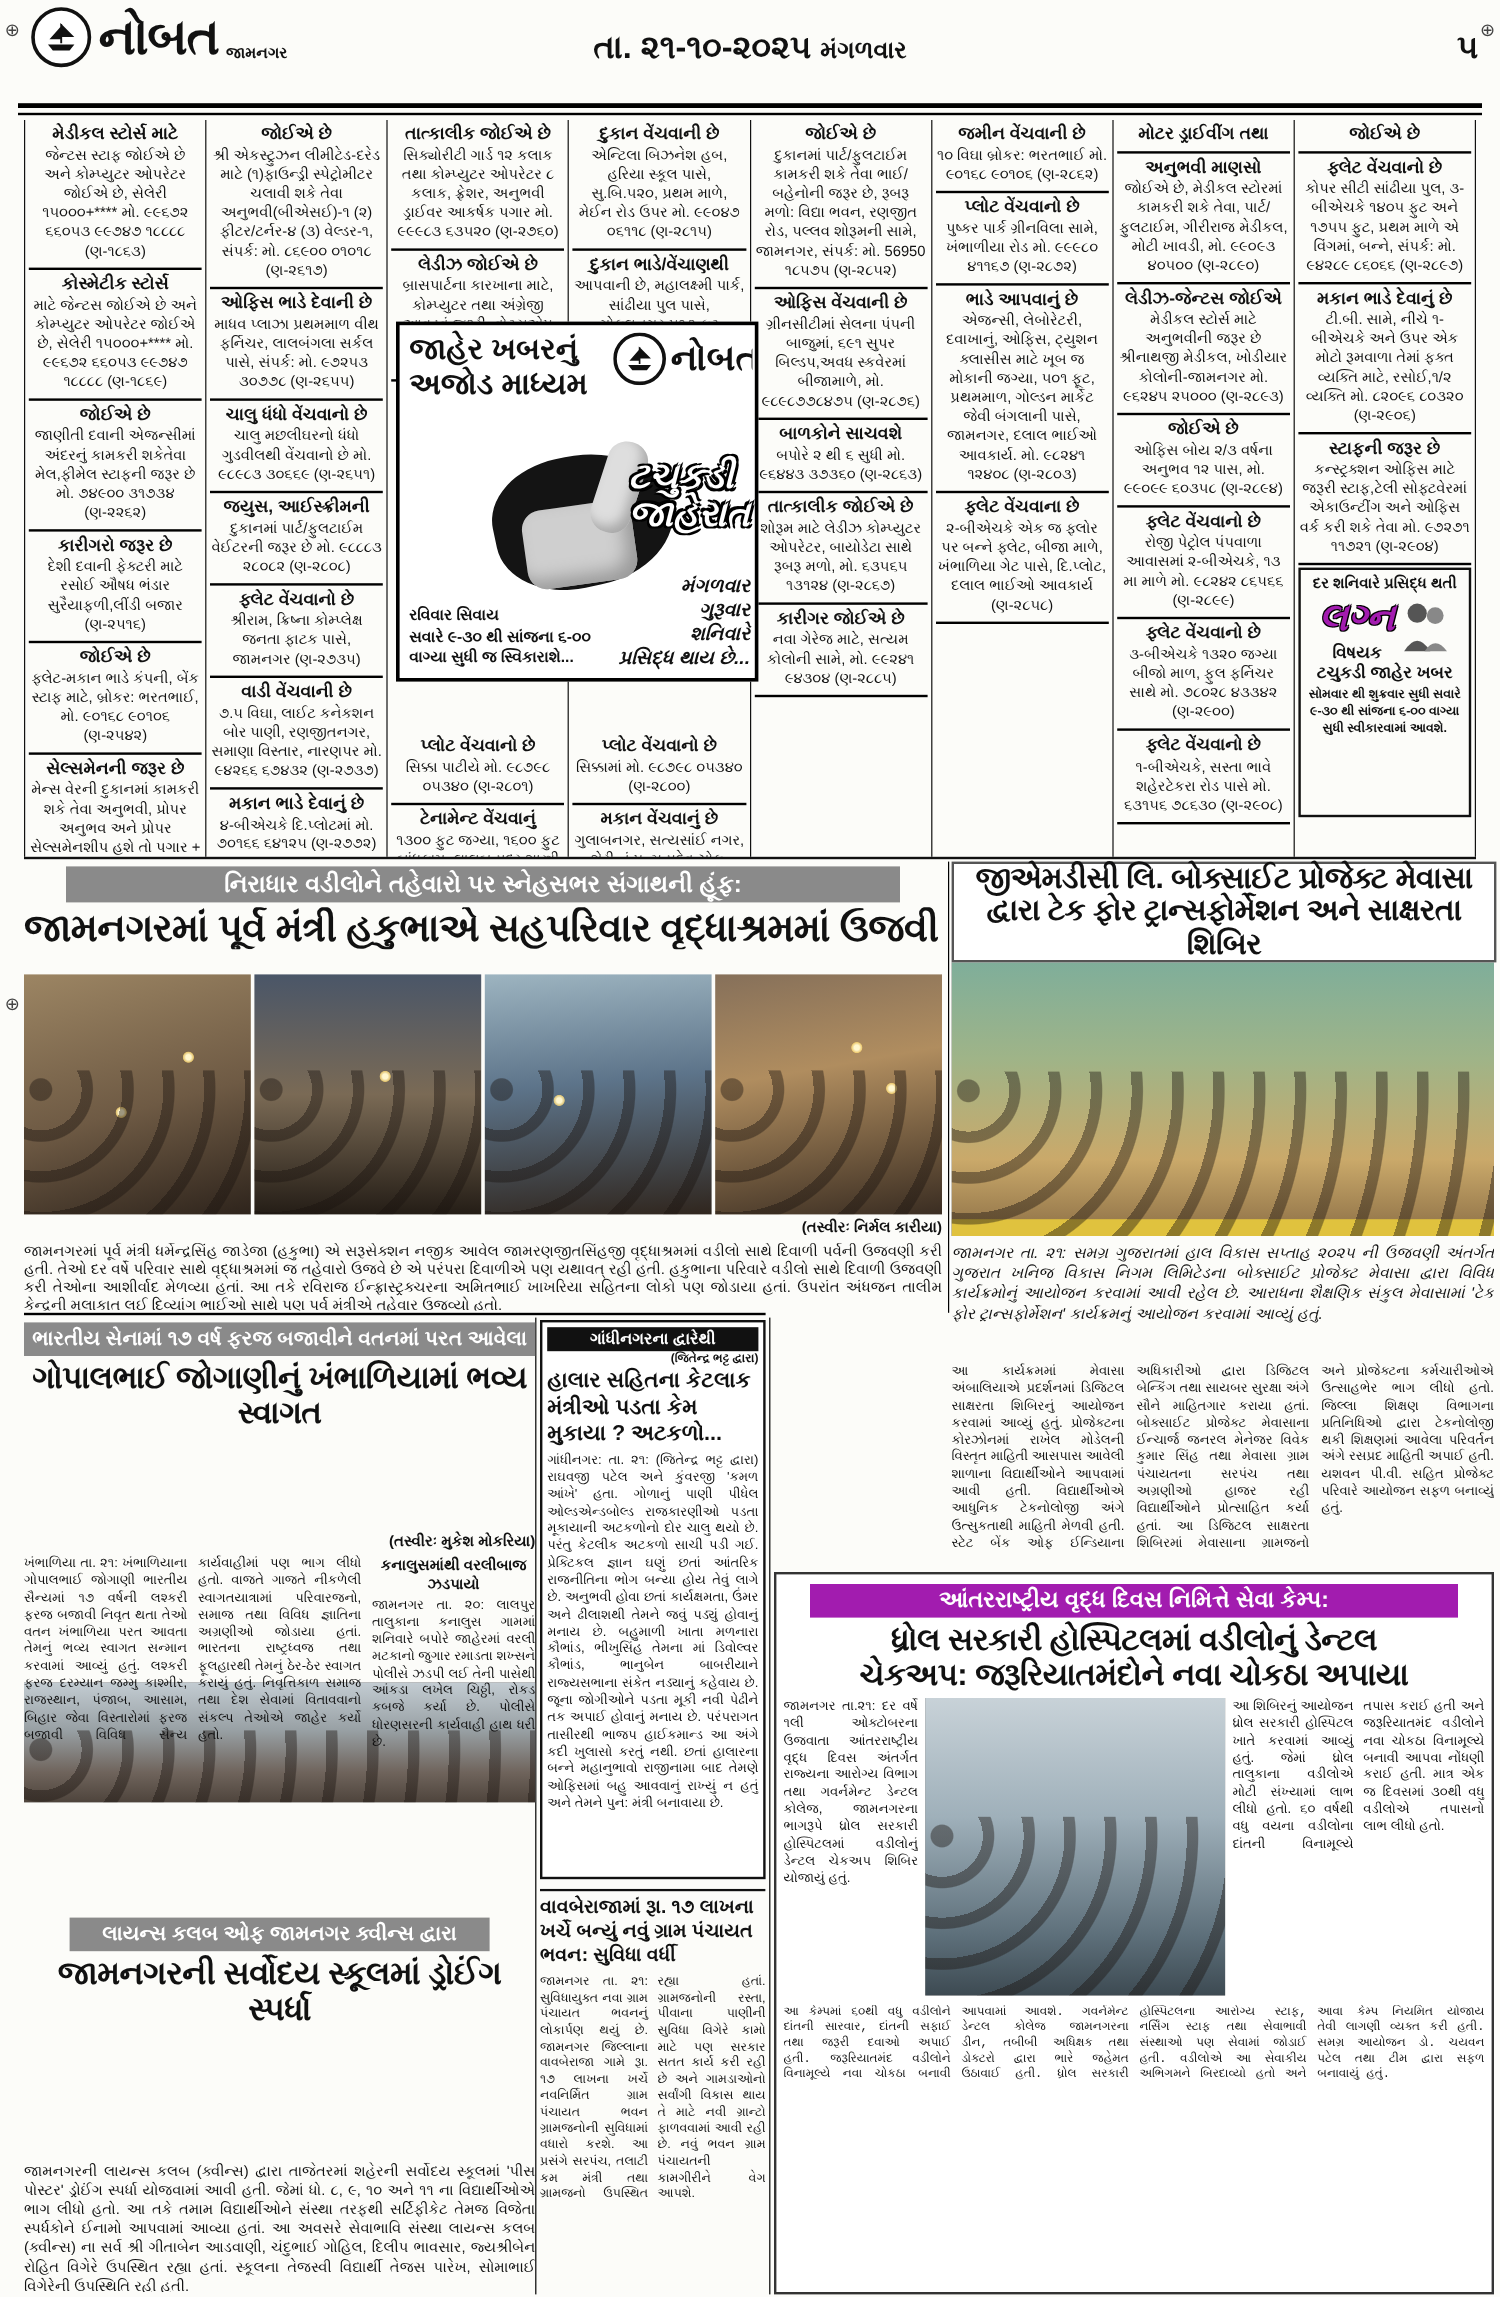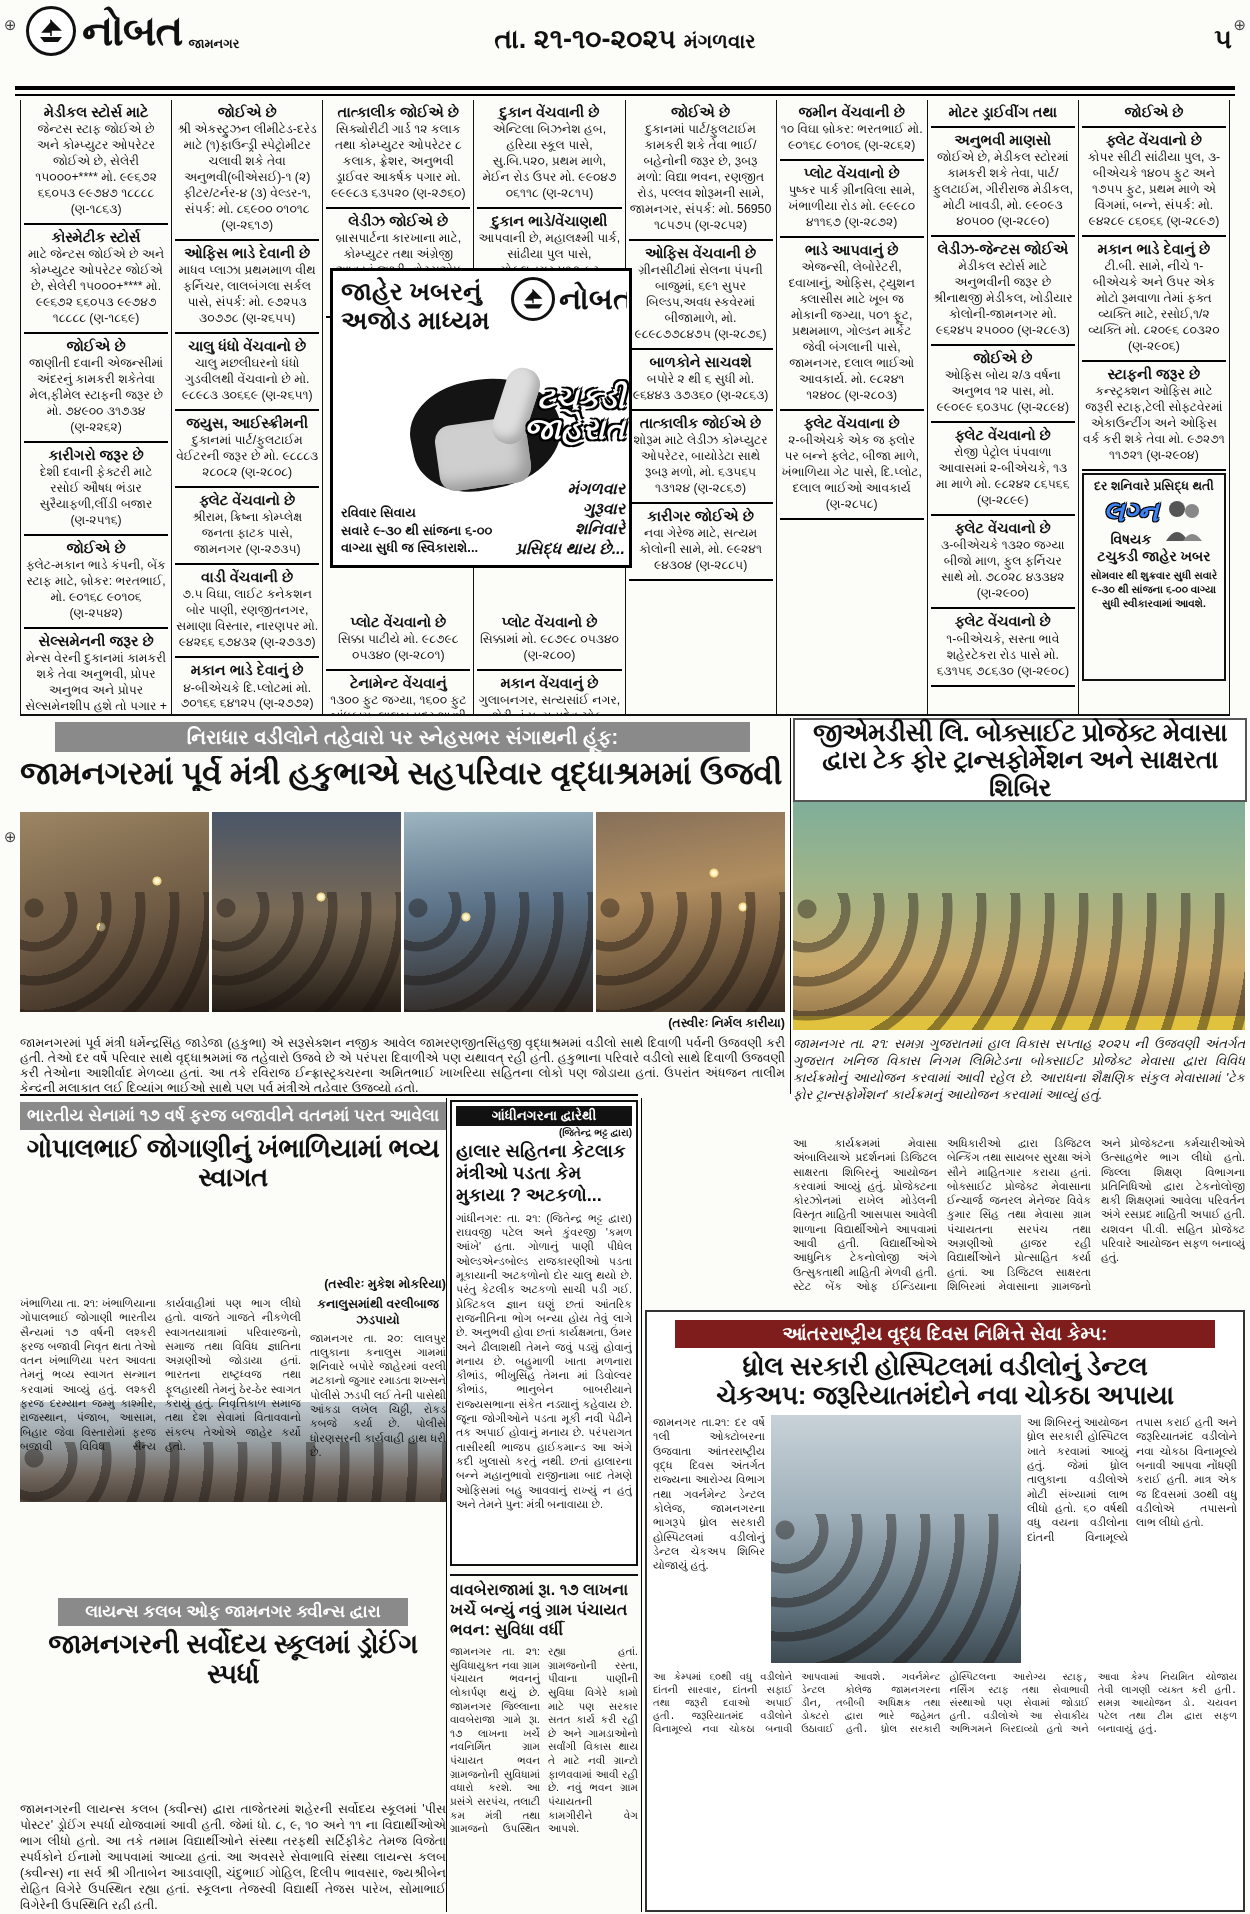--- a/index.html
+++ b/index.html
@@ -20,39 +20,39 @@
   
   #classifieds{left:20px;top:100px;width:1210px;height:614px;display:flex;border-bottom:2px solid #111;}
   .ccol{flex:1;border-right:1px solid #111;overflow:hidden;padding:0 3px;}
   .ccol.first{border-left:1px solid #111;}
   .ad{border-bottom:2px solid #000000;padding:3px 1px 5px;text-align:center;}
   .ad h4{margin:0;font-size:14.5px;font-weight:bold;line-height:1.25;}
   .ad p{margin:1px 0 0;font-size:12.3px;line-height:1.3;}
   .spacer{height:292px;}
   .marriage{border:2px solid #111;padding:4px 3px;margin-top:2px;text-align:center;min-height:196px;}
   .marriage .m-top{font-size:12.5px;font-weight:bold;}
-  .marriage .m-title{font-size:28px;font-weight:900;font-style:italic;color:#3b82f6;
+  .marriage .m-title{font-size:32px;font-weight:900;font-style:italic;color:#a21caf;
      text-shadow:-1px -1px 0 #000,1px -1px 0 #000,-1px 1px 0 #000,1px 1px 0 #000;margin:2px 0;}
   .marriage .m-sub{font-size:14px;font-weight:900;}
   .marriage .m-note{font-size:10.5px;line-height:1.3;margin-top:4px;font-weight:bold;}
   .m-row{display:flex;align-items:center;justify-content:center;gap:4px;}
   
   #promo{left:330px;top:268px;width:296px;height:294px;border:3px solid #000;background:#fff;overflow:hidden;}
   #promo-title{position:absolute;left:8px;top:6px;font-size:25px;font-weight:900;line-height:1.15;}
   #promo-brandrow{position:absolute;right:2px;top:6px;display:flex;align-items:center;gap:4px;width:116px;overflow:hidden;}
   #promo-emblem{width:38px;height:38px;border:3px solid #111;border-radius:50%;flex:0 0 auto;
      display:flex;align-items:center;justify-content:center;background:#fff;}
   #promo-brand{font-size:30px;font-weight:900;}
   .blob{position:absolute;left:78px;top:108px;width:150px;height:110px;background:#141414;
         border-radius:46% 58% 52% 48%;transform:rotate(-12deg);}
   .fist{position:absolute;left:104px;top:150px;width:92px;height:66px;background:#cfcfcf;border-radius:16px;
         box-shadow:inset -8px -8px 14px #9b9b9b;transform:rotate(-8deg);}
   .thumbup{position:absolute;left:166px;top:96px;width:34px;height:78px;background:#dedede;border-radius:16px;
         box-shadow:inset -6px -4px 10px #a8a8a8;transform:rotate(18deg);}
-  #promo-script{position:absolute;right:4px;top:112px;text-align:right;font-style:italic;font-weight:900;
+  #promo-script{position:absolute;right:4px;top:112px;font-style:italic;font-weight:900;
      color:#fff;text-shadow:-2px -2px 0 #000,2px -2px 0 #000,-2px 2px 0 #000,2px 2px 0 #000;line-height:1.02;font-size:30px;}
   #promo-days{position:absolute;right:4px;bottom:6px;text-align:right;font-weight:900;font-style:italic;font-size:16px;line-height:1.25;}
   #promo-note{position:absolute;left:8px;bottom:8px;font-size:13px;font-weight:bold;line-height:1.35;}
   
   .kicker{background:#8a8a8a;color:#fff;font-weight:bold;text-align:center;}
   .hl{font-weight:900;text-align:center;letter-spacing:-0.5px;line-height:1.1;}
   .credit{text-align:right;font-weight:bold;font-size:12.5px;}
   .bodytext{text-align:justify;}
   .rule{border-top:2px solid #000;}
   .vrule{border-left:1.5px solid #000;width:0;}
@@ -101,21 +101,21 @@
   #gnr-credit{font-size:10px;font-weight:bold;text-align:right;margin:1px 0;}
   #gnr-hl{font-size:18px;font-weight:900;line-height:1.22;margin:2px 0 4px;}
   #gnr-body{font-size:11px;line-height:1.3;text-align:justify;height:330px;overflow:hidden;}
   #vav-box{left:450px;top:1574px;width:188px;height:336px;overflow:hidden;}
   #vav-hl{font-size:16px;font-weight:900;line-height:1.25;border-top:2px solid #111;padding-top:4px;}
   #vav-body{margin-top:5px;column-count:2;column-gap:8px;font-size:10.5px;line-height:1.3;text-align:justify;height:255px;overflow:hidden;}
   #lions-kicker{left:58px;top:1598px;width:350px;height:28px;font-size:17px;line-height:28px;}
   #lions-hl{left:20px;top:1630px;width:426px;font-size:27px;}
   #lions-body{left:20px;top:1802px;width:426px;height:108px;font-size:12.3px;line-height:1.3;overflow:hidden;}
   #dental-box{left:645px;top:1310px;width:600px;height:602px;border:2px solid #333;box-sizing:border-box;padding:6px;background:#fff;}
-  #dental-kicker{background:#7f1d1d;color:#fff;font-weight:bold;font-size:19px;text-align:center;
+  #dental-kicker{background:#a21caf;color:#fff;font-weight:bold;font-size:19px;text-align:center;
       margin:2px 22px 4px;padding:3px 0;}
   #dental-hl{font-size:26px;}
   #dental-zoneA{display:flex;gap:6px;margin-top:6px;height:250px;}
   #dental-colA{width:112px;font-size:11px;line-height:1.3;text-align:justify;overflow:hidden;}
   #dental-photo{width:250px;height:248px;flex:0 0 auto;}
   #dental-colB{flex:1;column-count:2;column-gap:8px;font-size:11px;line-height:1.3;text-align:justify;overflow:hidden;}
   #dental-zoneB{margin-top:6px;column-count:4;column-gap:9px;font-size:10px;line-height:1.3;
       text-align:justify;height:196px;overflow:hidden;font-family:Liberation Mono, monospace;}
 </style>
 </head>

